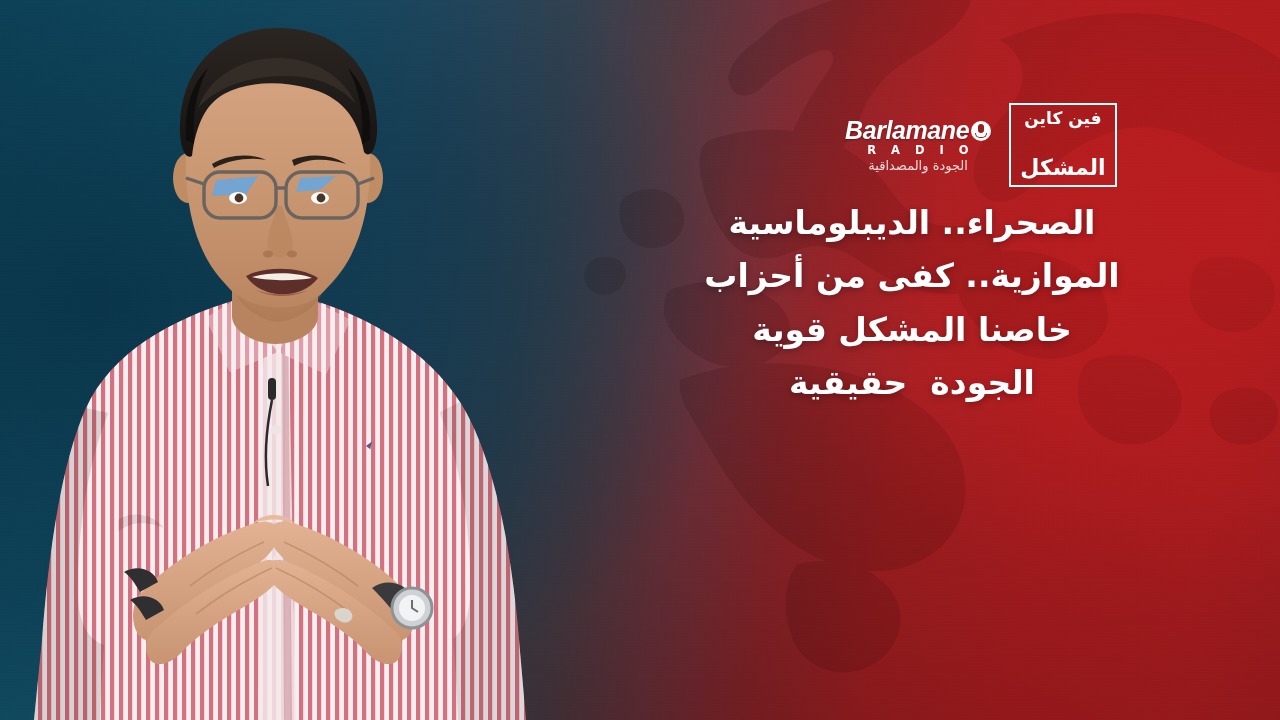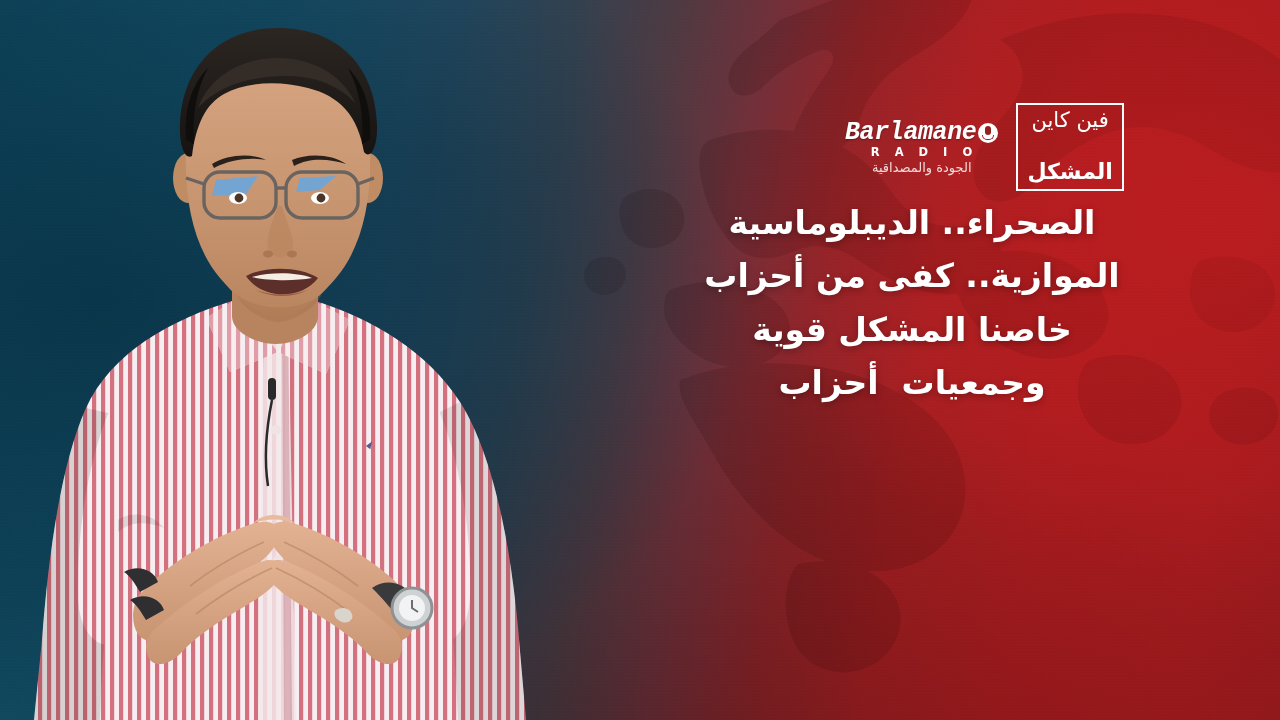--- a/index.html
+++ b/index.html
@@ -79,21 +79,21 @@
     align-items:center;
     line-height:1;
   }
   .logo-word{
     display:flex;
     align-items:center;
     gap:3px;
   }
   .logo-word-text{
     color:#ffffff;
-    font-family:Liberation Mono, monospace;
+    font-family:Liberation Sans, sans-serif;
     font-style:italic;
     font-weight:700;
     font-size:25px;
     letter-spacing:-.4px;
     text-shadow:0 1px 2px rgba(0,0,0,.35);
   }
   .mic-badge{
     width:20px;height:20px;border-radius:50%;
     background:#ffffff;
     position:relative;
@@ -139,22 +139,22 @@
     padding:5px 9px 6px 9px;
     display:flex;
     flex-direction:column;
     align-items:center;
     gap:2px;
     background:transparent;
   }
   .logo-show-top{
     color:#ffffff;
     direction:rtl;
-    font-size:21px;
-    font-weight:400;
+    font-size:17px;
+    font-weight:700;
     letter-spacing:1px;
     line-height:1;
   }
   .logo-show-bottom{
     color:#ffffff;
     direction:rtl;
     font-size:22px;
     font-weight:700;
     line-height:1;
     letter-spacing:.5px;
@@ -386,16 +386,16 @@
       <div class="logo-show-top">فين كاين</div>
       <div class="logo-show-bottom">المشكل</div>
     </div>
 
   </div>
 
   <div class="headline">
     <span class="headline-line">الصحراء.. الديبلوماسية</span>
     <span class="headline-line">الموازية.. كفى من أحزاب</span>
     <span class="headline-line">خاصنا المشكل قوية</span>
-    <span class="headline-line">وجمعيات  أحزاب</span>
+    <span class="headline-line">الجودة  حقيقية</span>
   </div>
 
 </div>
 
 </body></html>

